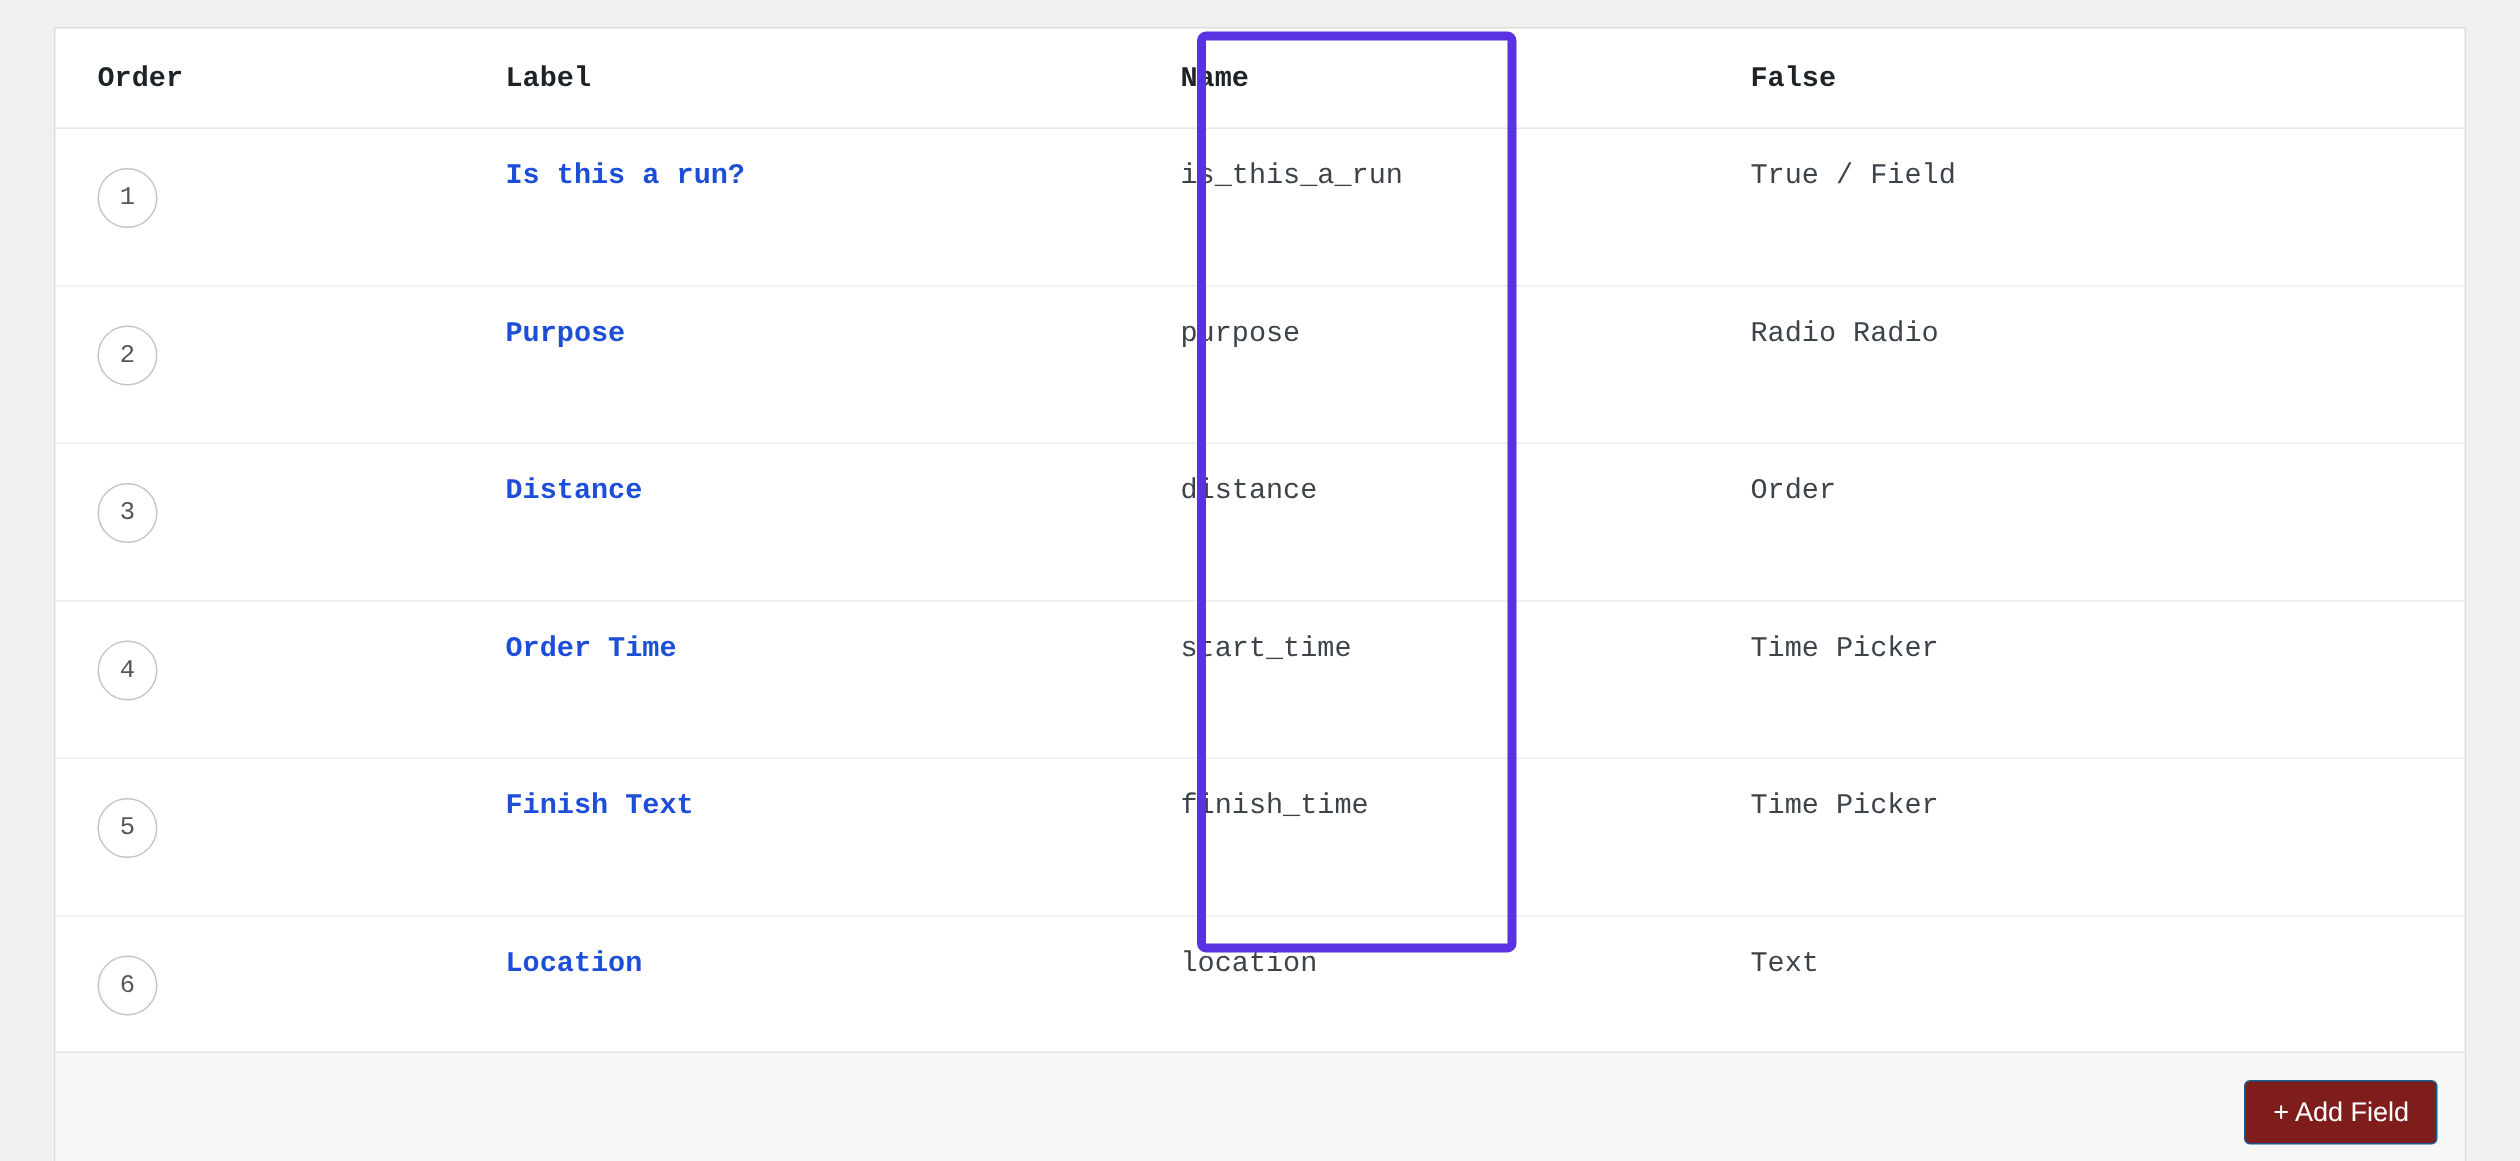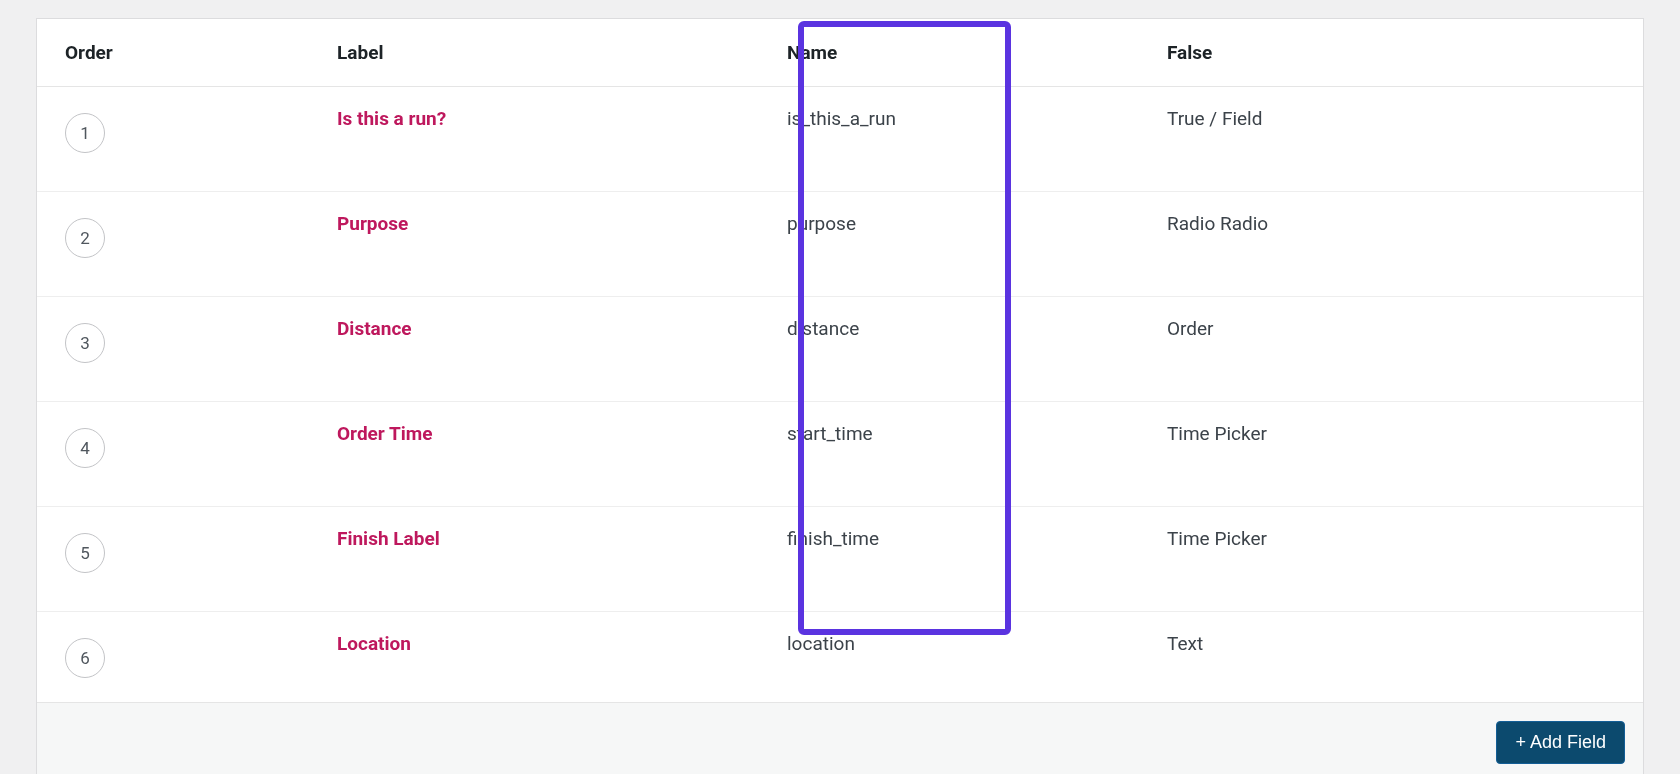--- a/index.html
+++ b/index.html
@@ -13,20 +13,21 @@
       padding: 18px 36px;
     }
     .panel {
       background: #fff;
       border: 1px solid #dcdcde;
       position: relative;
     }
     .table {
       width: 100%;
       border-collapse: collapse;
+      font-family: Liberation Mono, monospace;
     }
     .header-row {
       border-bottom: 1px solid #e5e5e5;
     }
     .header-row th {
       text-align: left;
       font-weight: 700;
       font-size: 19px;
       color: #1d2327;
       padding: 22px 0;
@@ -64,21 +65,21 @@
       width: 40px;
       height: 40px;
       border: 1px solid #c3c4c7;
       border-radius: 50%;
       font-size: 17px;
       color: #50575e;
       margin-left: 28px;
       margin-top: 6px;
     }
     .label-link {
-      color: #be185d;
+      color: #1d4ed8;
       font-weight: 700;
       cursor: pointer;
     }
     .name-cell {
       color: #3c434a;
     }
     .highlight-box {
       position: absolute;
       border: 6px solid #5a33e0;
       border-radius: 6px;
@@ -89,21 +90,21 @@
       height: 614px;
     }
     .footer {
       background: #f6f7f7;
       border-top: 1px solid #e5e5e5;
       padding: 18px 18px;
       display: flex;
       justify-content: flex-end;
     }
     .add-field-btn {
-      background: #0c4a6e;
+      background: #7f1d1d;
       color: #fff;
       border: 1px solid #135e96;
       border-radius: 4px;
       font-size: 18px;
       padding: 10px 18px;
       cursor: pointer;
     }
   </style>
 </head>
 <body>
@@ -138,21 +139,21 @@
           <td>Order</td>
         </tr>
         <tr class="data-row">
           <td><span class="order-circle">4</span></td>
           <td><span class="label-link">Order Time</span></td>
           <td class="name-cell">start_time</td>
           <td>Time Picker</td>
         </tr>
         <tr class="data-row">
           <td><span class="order-circle">5</span></td>
-          <td><span class="label-link">Finish Label</span></td>
+          <td><span class="label-link">Finish Text</span></td>
           <td class="name-cell">finish_time</td>
           <td>Time Picker</td>
         </tr>
         <tr class="data-row">
           <td><span class="order-circle">6</span></td>
           <td><span class="label-link">Location</span></td>
           <td class="name-cell">location</td>
           <td>Text</td>
         </tr>
       </tbody>

